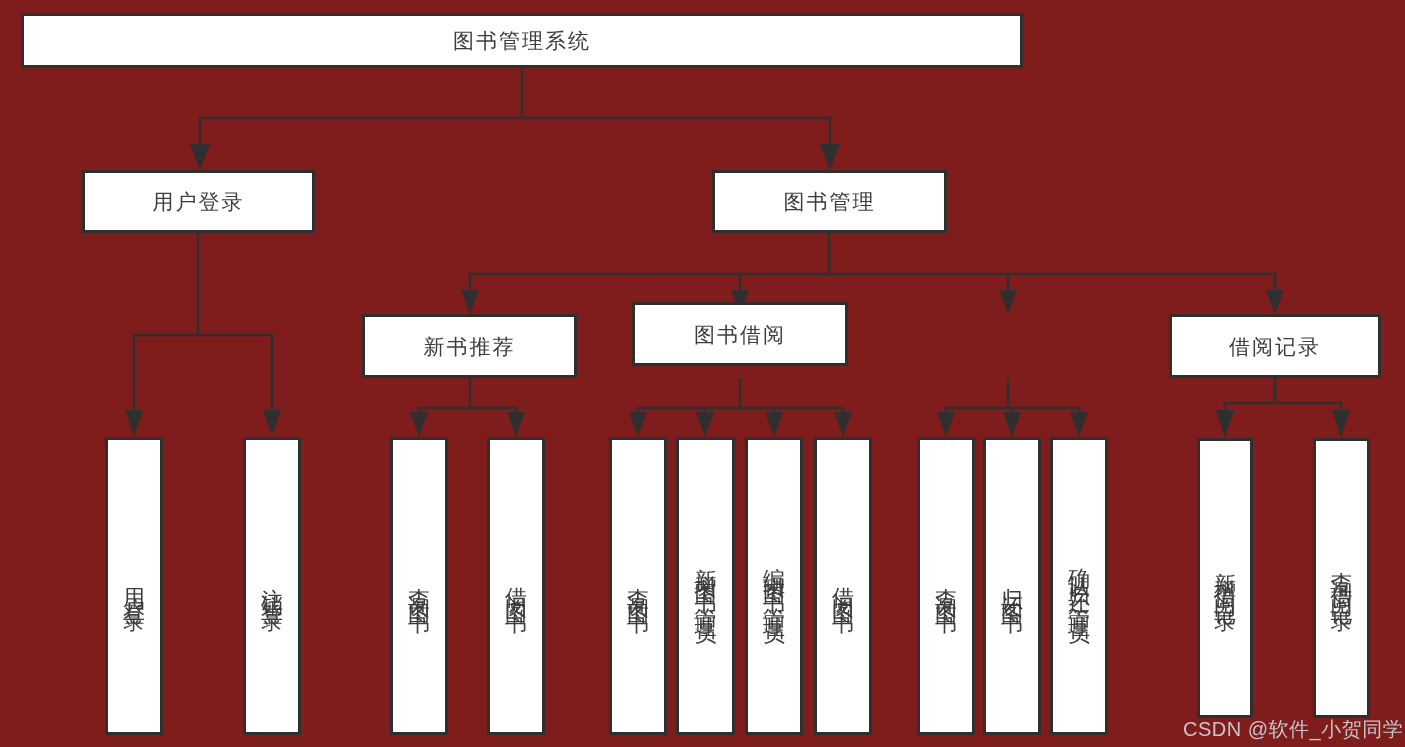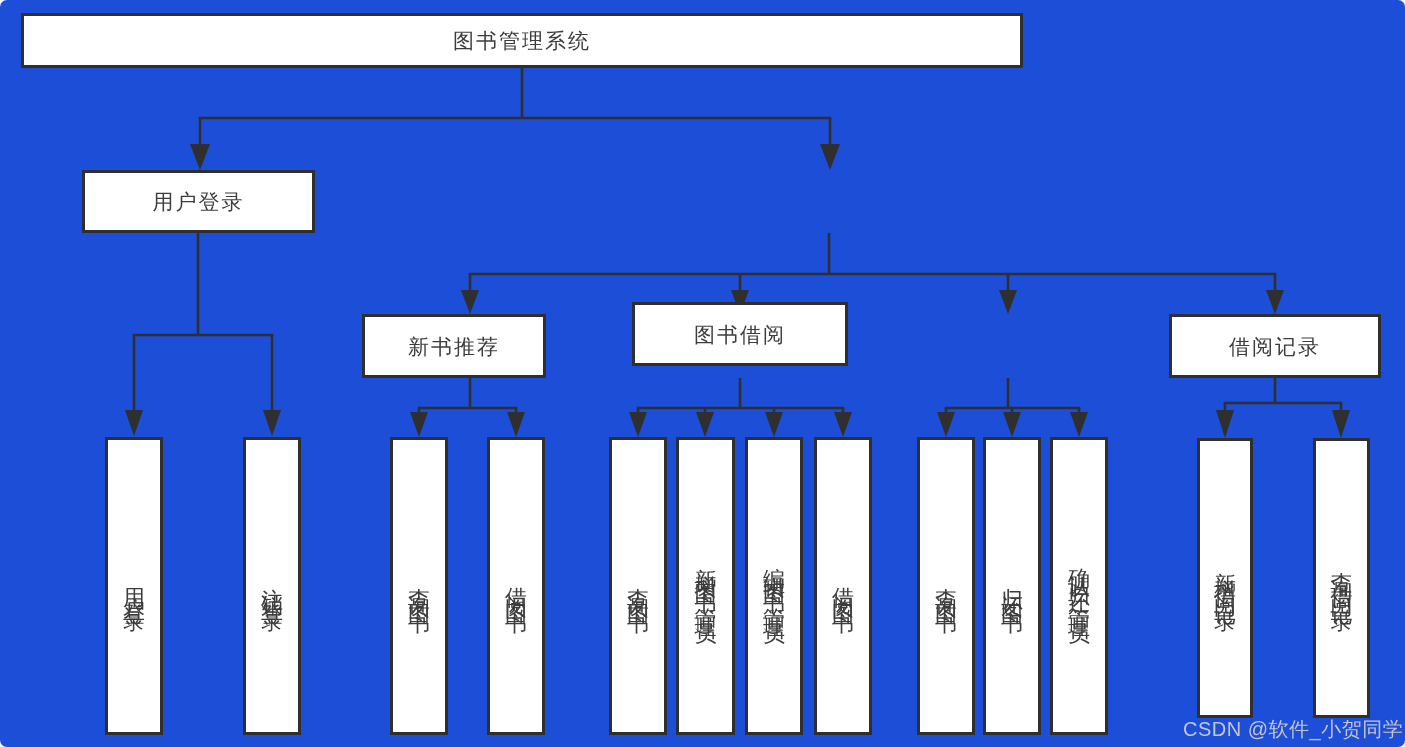--- a/index.html
+++ b/index.html
@@ -1,24 +1,23 @@
 <!DOCTYPE html>
 <html><head>
 <meta charset="utf-8">
 <style>
   html, body { margin: 0; padding: 0; background: #ffffff; }
   .canvas {
     position: relative;
     width: 1405px;
     height: 747px;
-    background: #1d4ed8;
+    background: #7f1d1d;
     overflow: hidden;
     font-family: "Liberation Sans", "DejaVu Sans", sans-serif;
     color: #3c3c3c;
-    border-radius: 7px;
   }
   .wires {
     position: absolute;
     left: 0; top: 0;
     width: 1405px; height: 747px;
     pointer-events: none;
   }
   .box {
     position: absolute;
     box-sizing: border-box;
@@ -130,22 +129,23 @@
         <polygon points="1216,410 1234,410 1225,438" stroke="none"></polygon>
         <line x1="1341" y1="403" x2="1341" y2="412"></line>
         <polygon points="1332,410 1350,410 1341,438" stroke="none"></polygon>
       </g>
     </g>
   </svg>
 
   <div class="box" style="left:21px; top:13px; width:1002px; height:55px;">图书管理系统</div>
 
   <div class="box" style="left:82px; top:170px; width:233px; height:63px;">用户登录</div>
+  <div class="box" style="left:712px; top:170px; width:235px; height:63px;">图书管理</div>
 
-  <div class="box" style="left:362px; top:314px; width:184px; height:64px;">新书推荐</div>
+  <div class="box" style="left:362px; top:314px; width:215px; height:64px;">新书推荐</div>
   <div class="box" style="left:632px; top:302px; width:216px; height:64px;">图书借阅</div>
   <div class="box" style="left:1169px; top:314px; width:212px; height:64px;">借阅记录</div>
 
   <div class="box vbox" style="left:105px; top:437px; width:58px; height:298px;">用户登录</div>
   <div class="box vbox" style="left:243px; top:437px; width:58px; height:298px;">注销登录</div>
 
   <div class="box vbox" style="left:390px; top:437px; width:58px; height:298px;">查询图书</div>
   <div class="box vbox" style="left:487px; top:437px; width:58px; height:298px;">借阅图书</div>
 
   <div class="box vbox" style="left:609px; top:437px; width:58px; height:298px;">查询图书</div>

